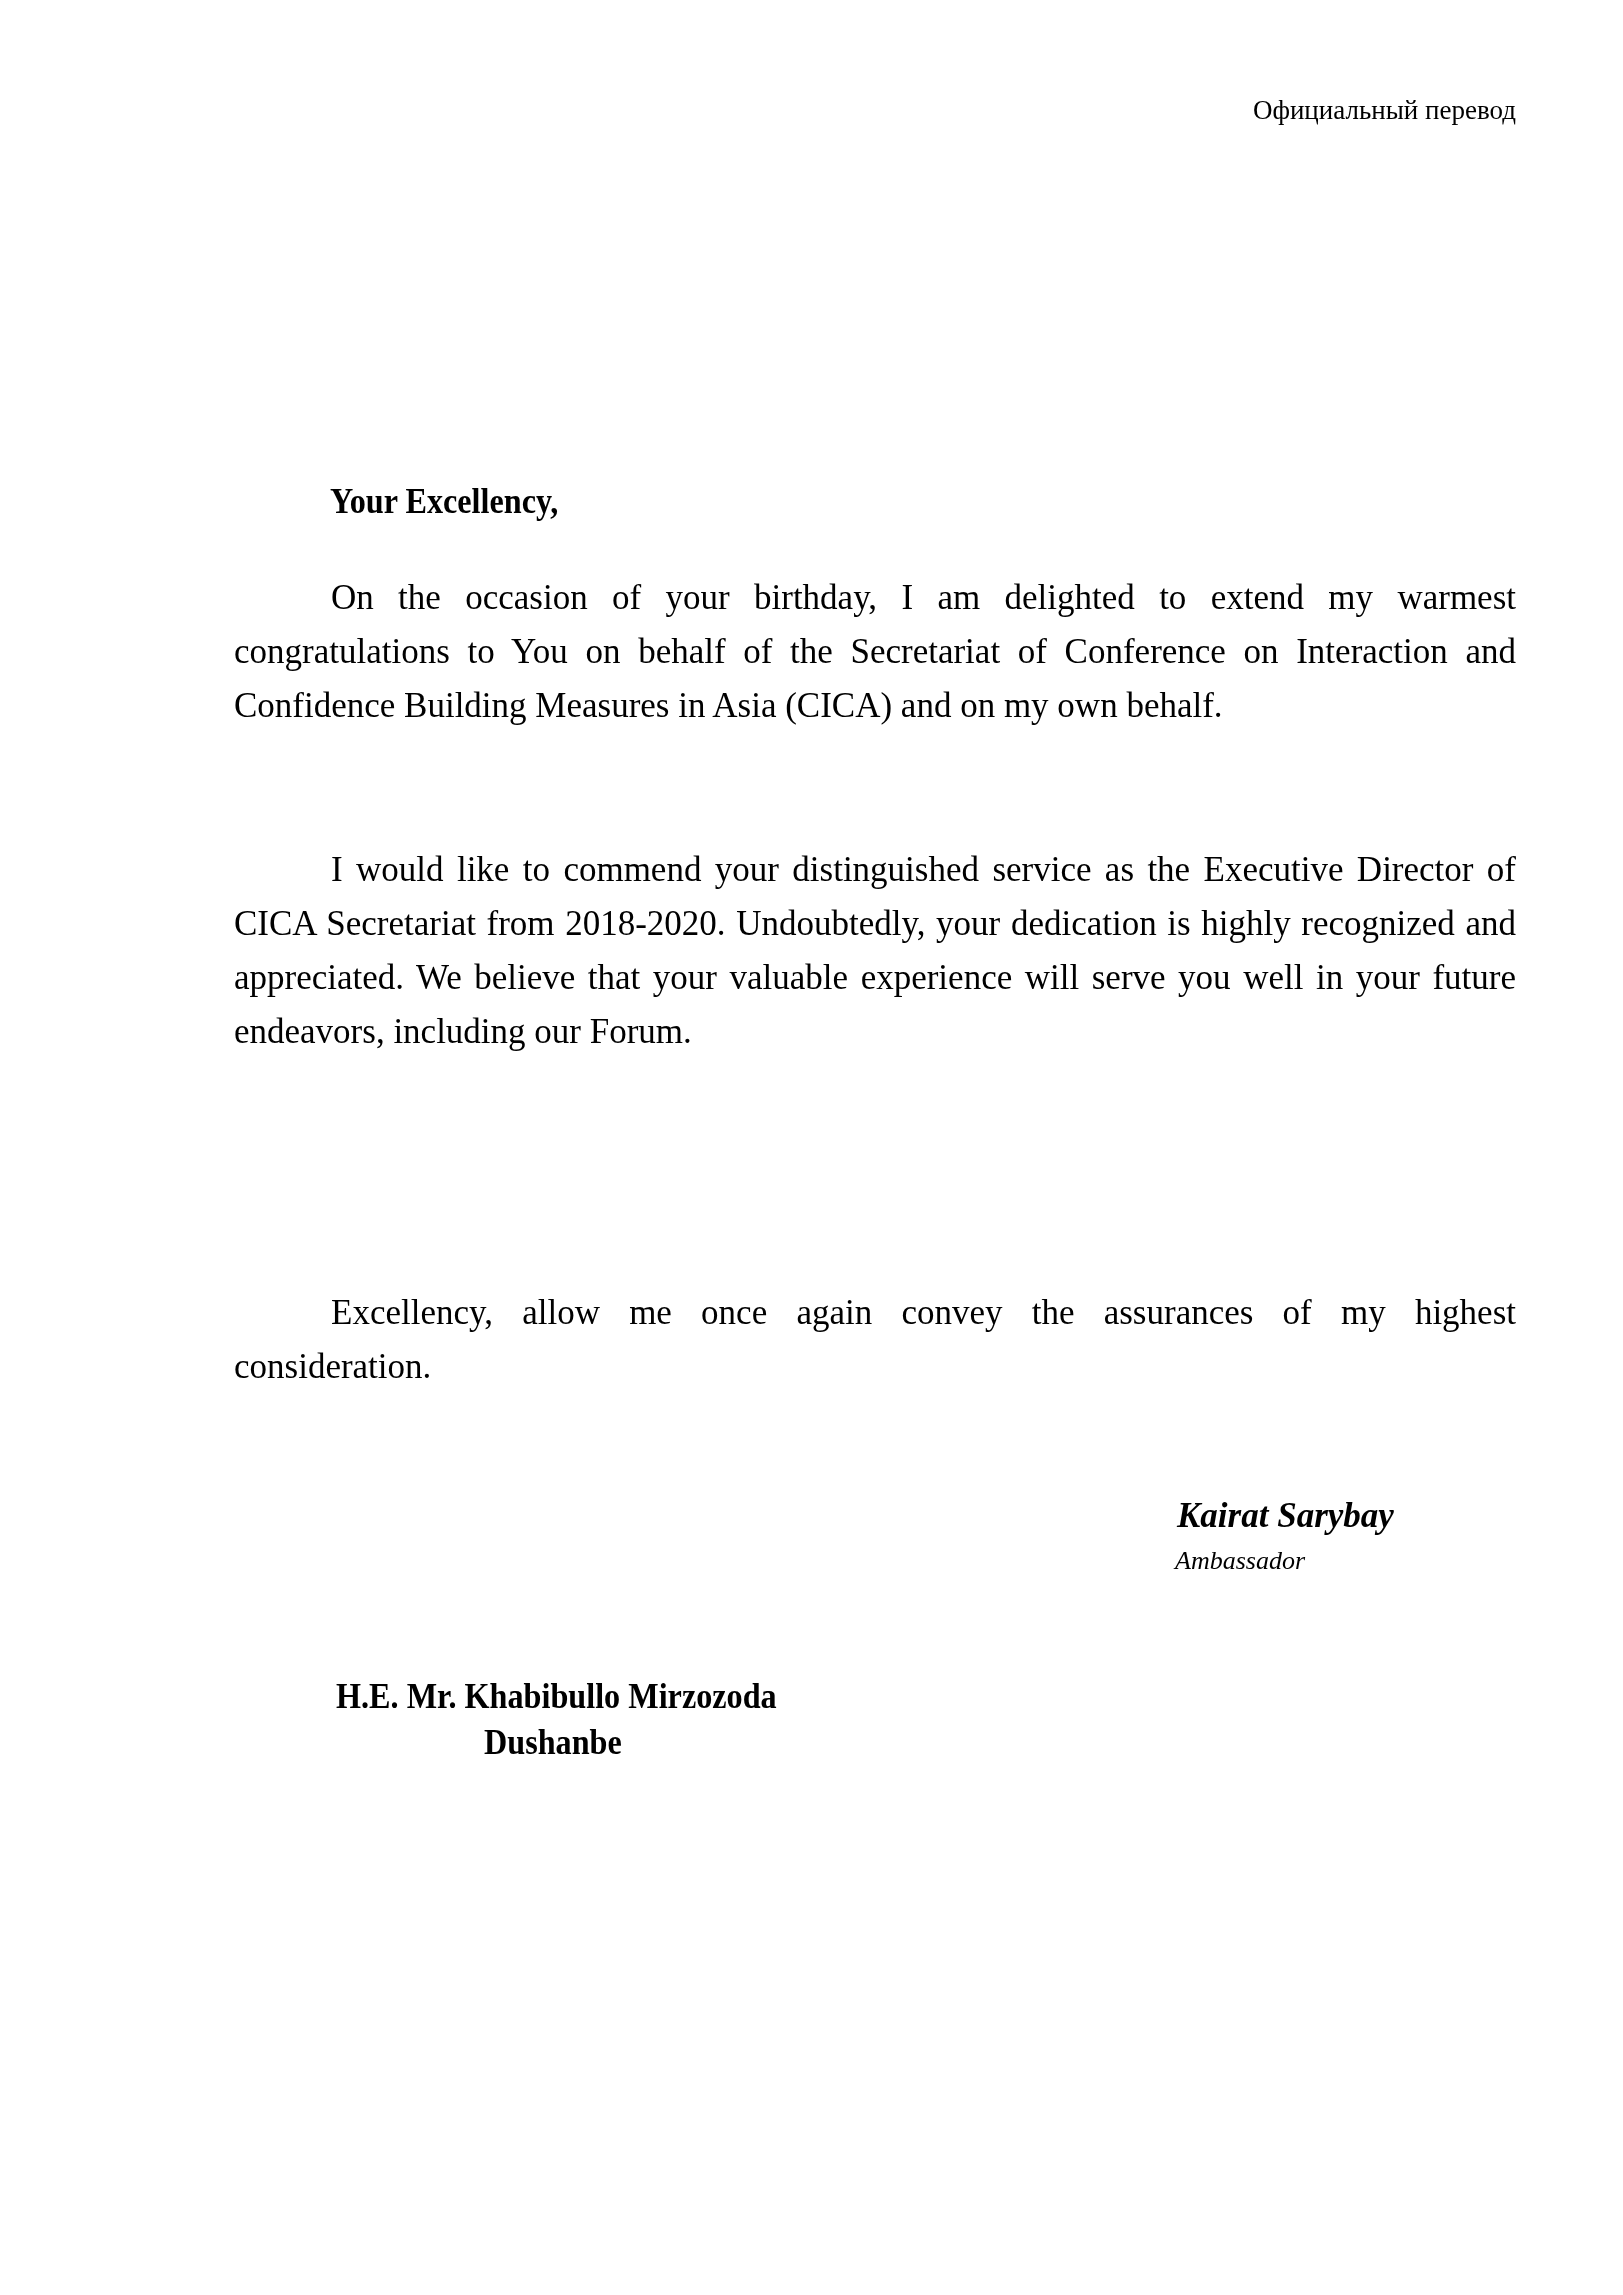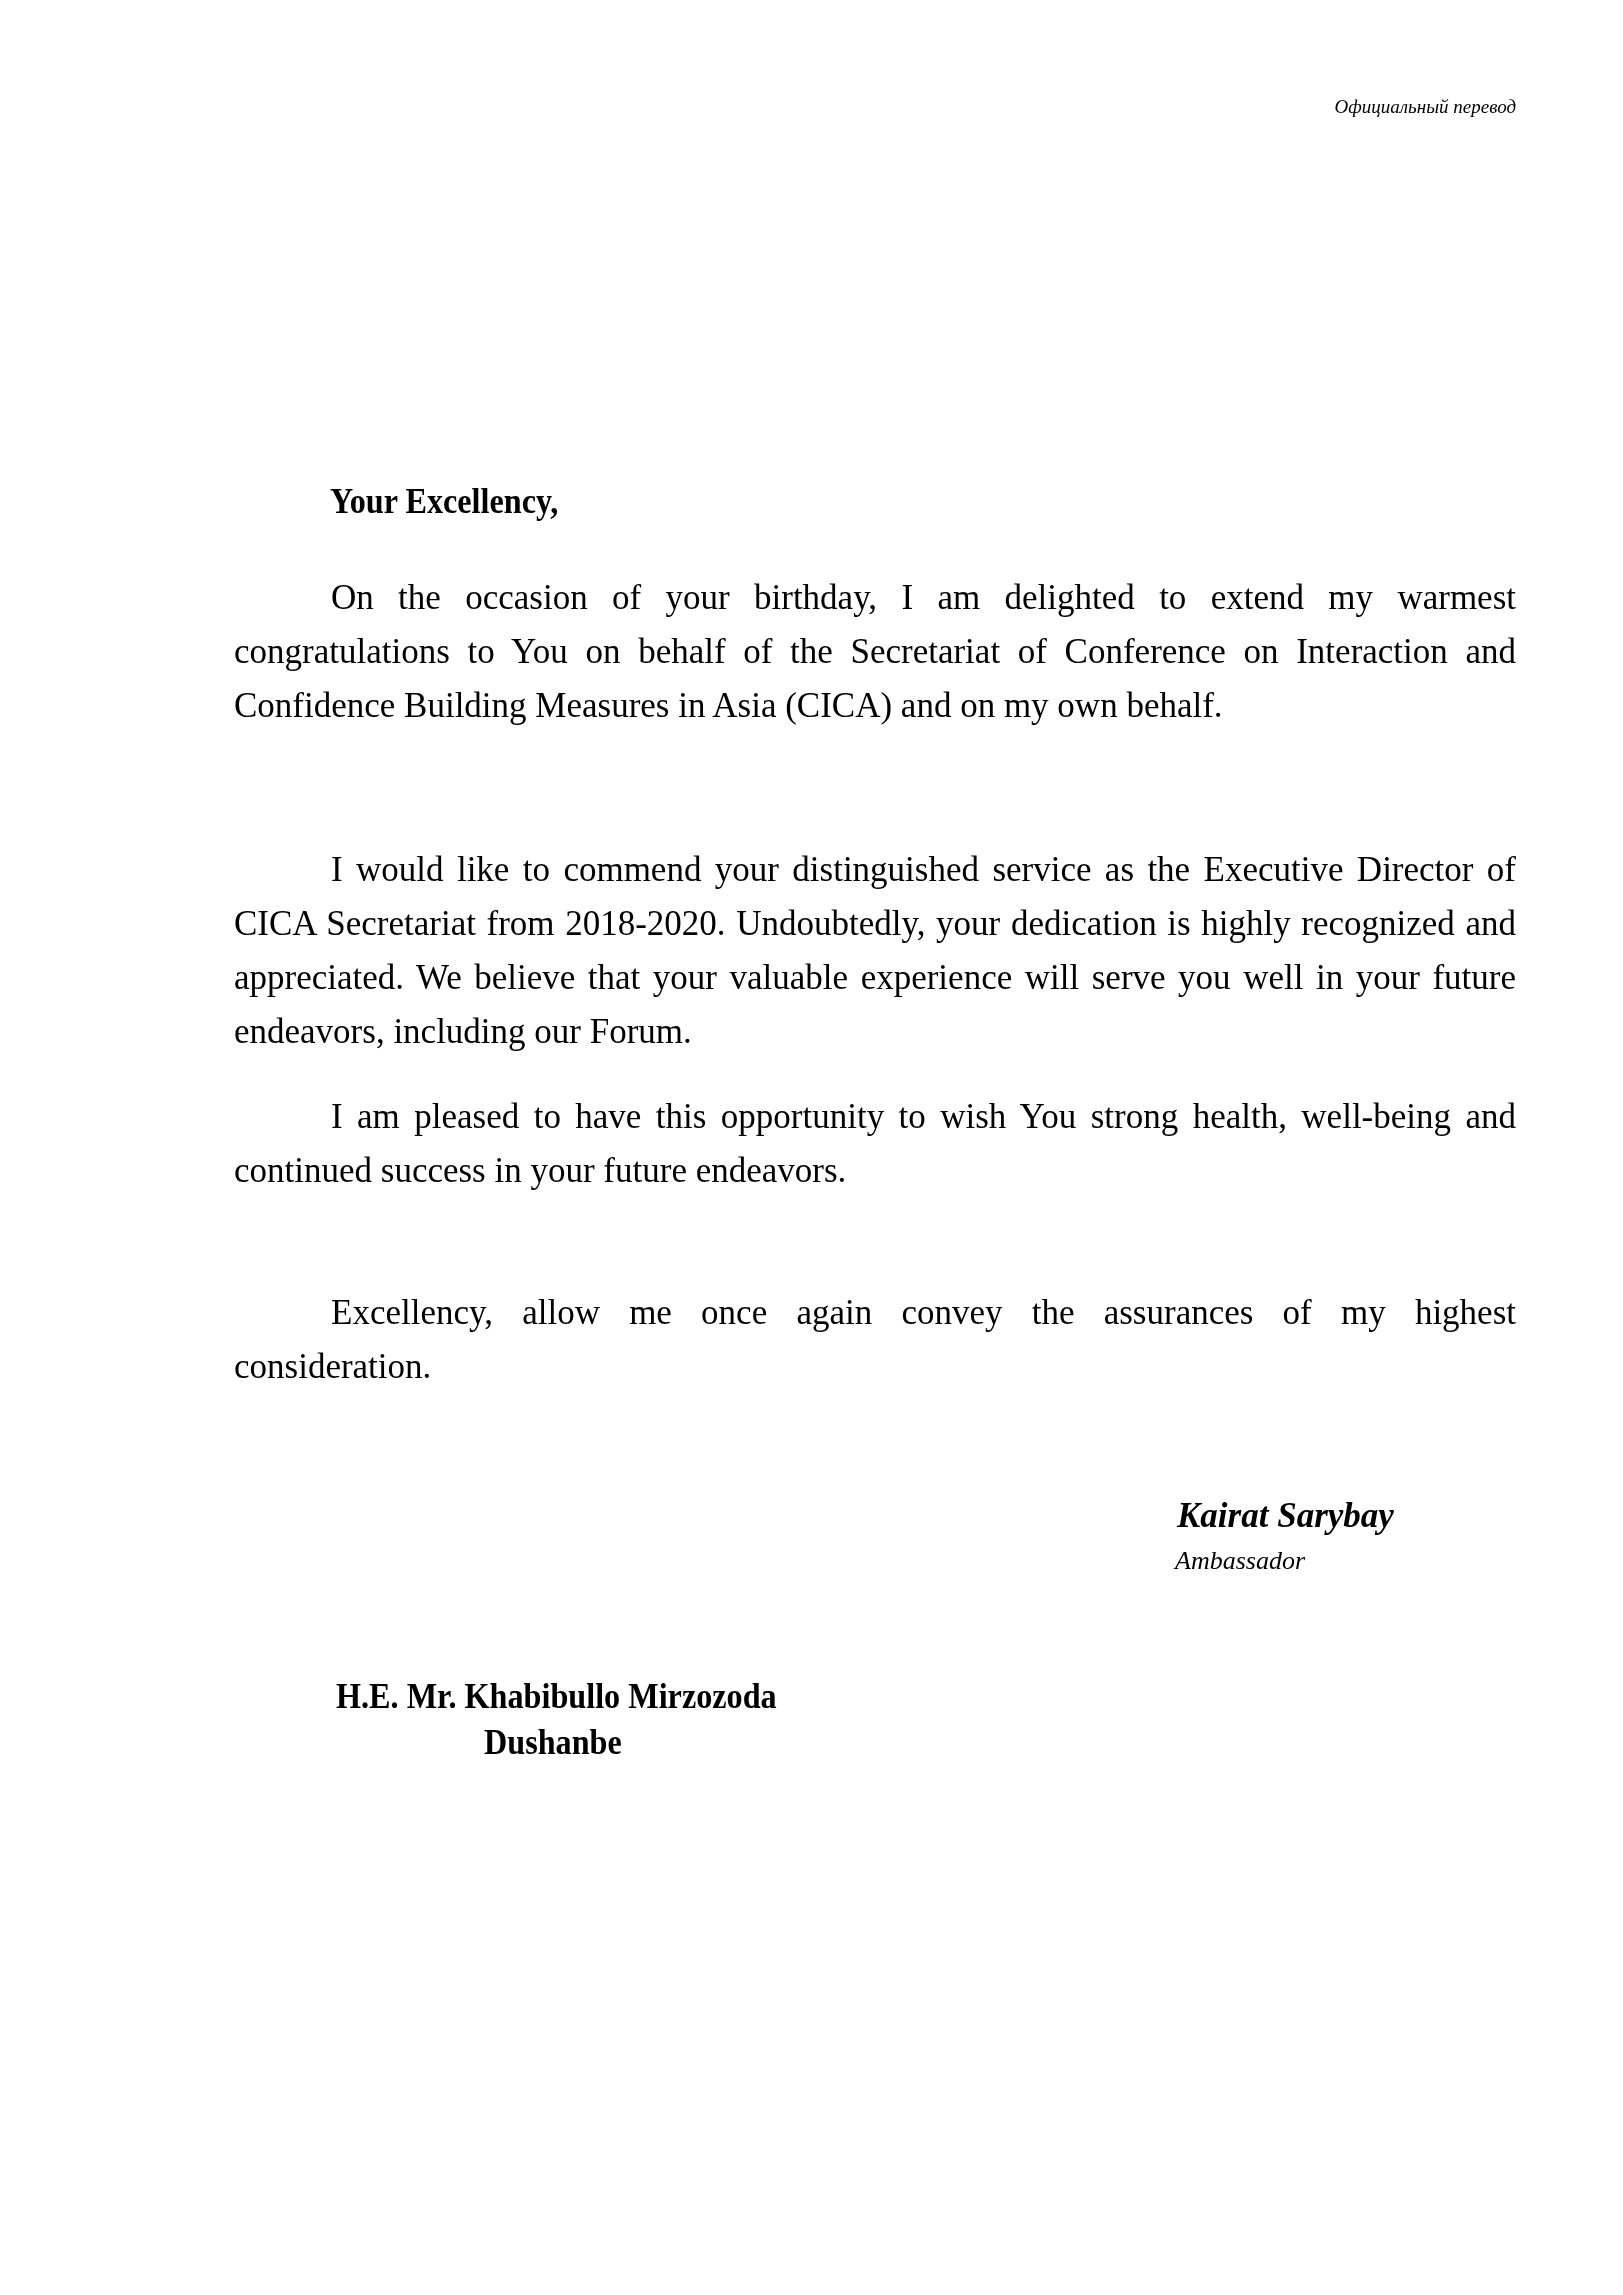--- a/index.html
+++ b/index.html
@@ -20,22 +20,21 @@
       left: 0; top: 0;
       width: 1623px;
       height: 2295px;
       background: #ffffff;
     }
     .header-note {
       position: absolute;
       right: 107px;
       top: 97px;
       font-family: "Liberation Serif", "DejaVu Serif", serif;
-      font-style: italic;
-      font-size: 19px;
+      font-size: 27px;
       line-height: 1;
       white-space: nowrap;
     }
     .salutation {
       position: absolute;
       left: 330px;
       top: 484px;
       font-weight: bold;
       font-size: 35px;
       line-height: 1;
@@ -102,21 +101,20 @@
 </head>
 <body>
 
 <div class="page">
   <div class="header-note">Официальный перевод</div>
 
   <div class="salutation">Your Excellency,</div>
 
   <p class="body-text p1">On the occasion of your birthday, I am delighted to extend my warmest congratulations to You on behalf of the Secretariat of Conference on Interaction and Confidence Building Measures in Asia (CICA) and on my own behalf.</p>
   <p class="body-text p2">I would like to commend your distinguished service as the Executive Director of CICA Secretariat from 2018-2020.  Undoubtedly, your dedication is highly recognized and appreciated. We believe that your valuable experience will serve you well in your future endeavors, including our Forum.</p>
-  <p class="body-text p3">I am pleased to have this opportunity to wish You strong health, well-being and continued success in your future endeavors.</p>
   <p class="body-text p4">Excellency, allow me once again convey the assurances of my highest consideration.</p>
 
   <div class="sender-name">Kairat Sarybay</div>
   <div class="sender-title">Ambassador</div>
 
   <div class="recipient-name">H.E. Mr. Khabibullo Mirzozoda</div>
   <div class="recipient-city">Dushanbe</div>
 </div>
 
 

